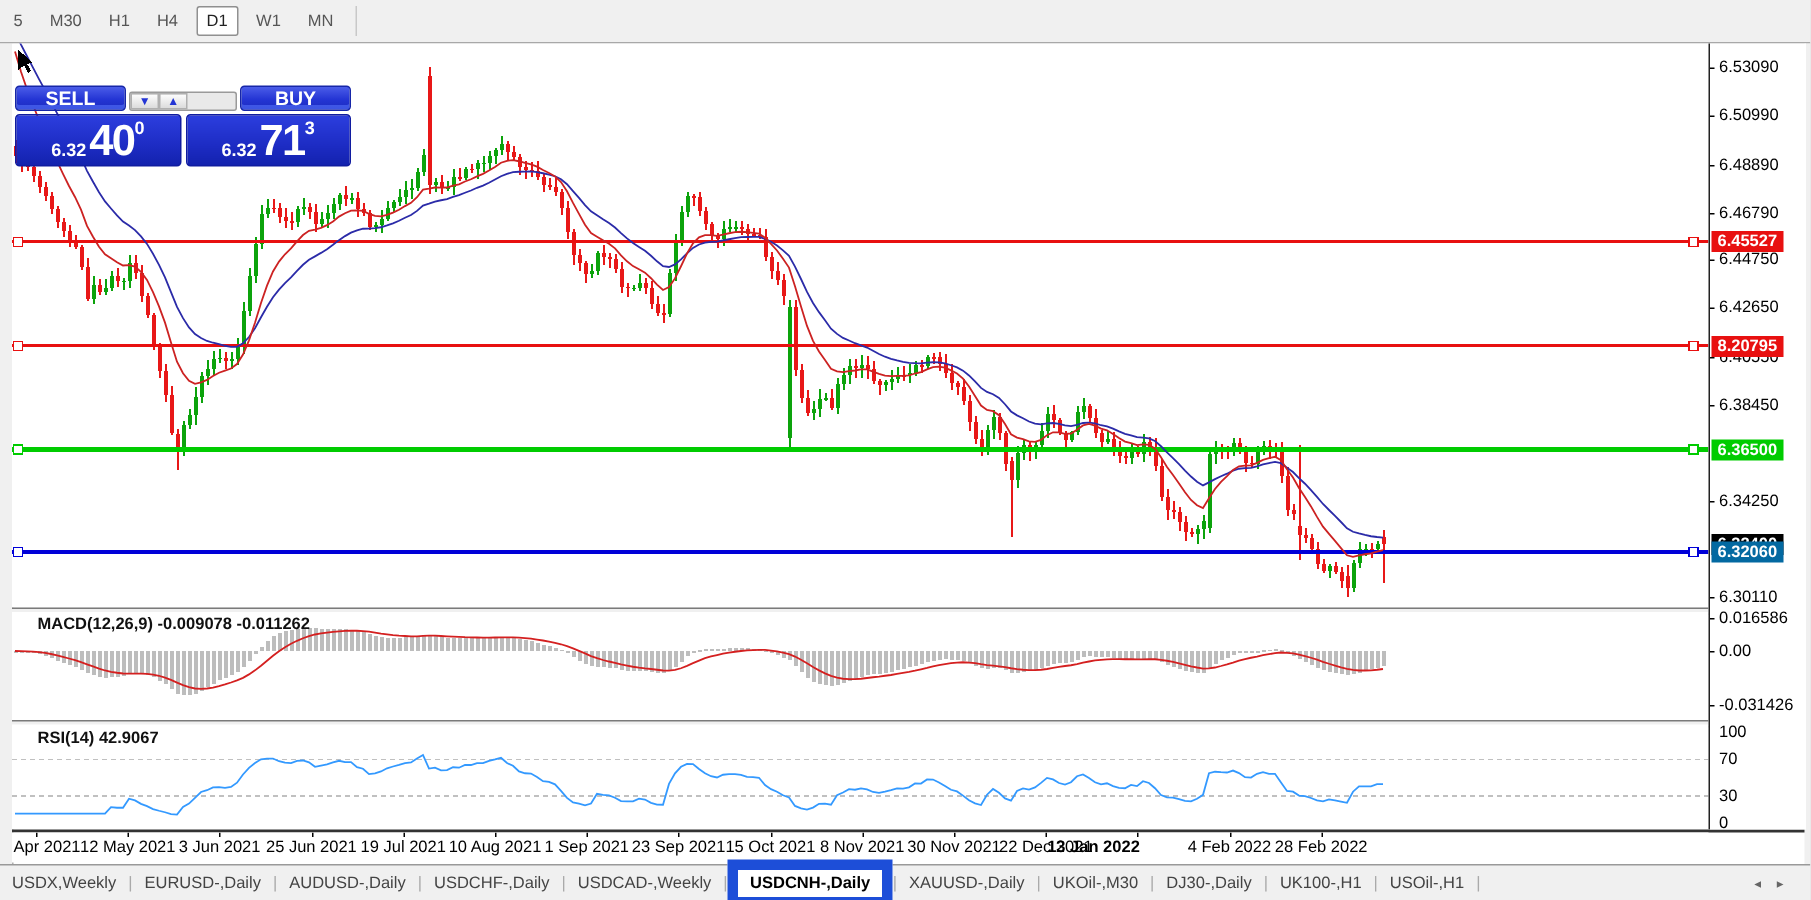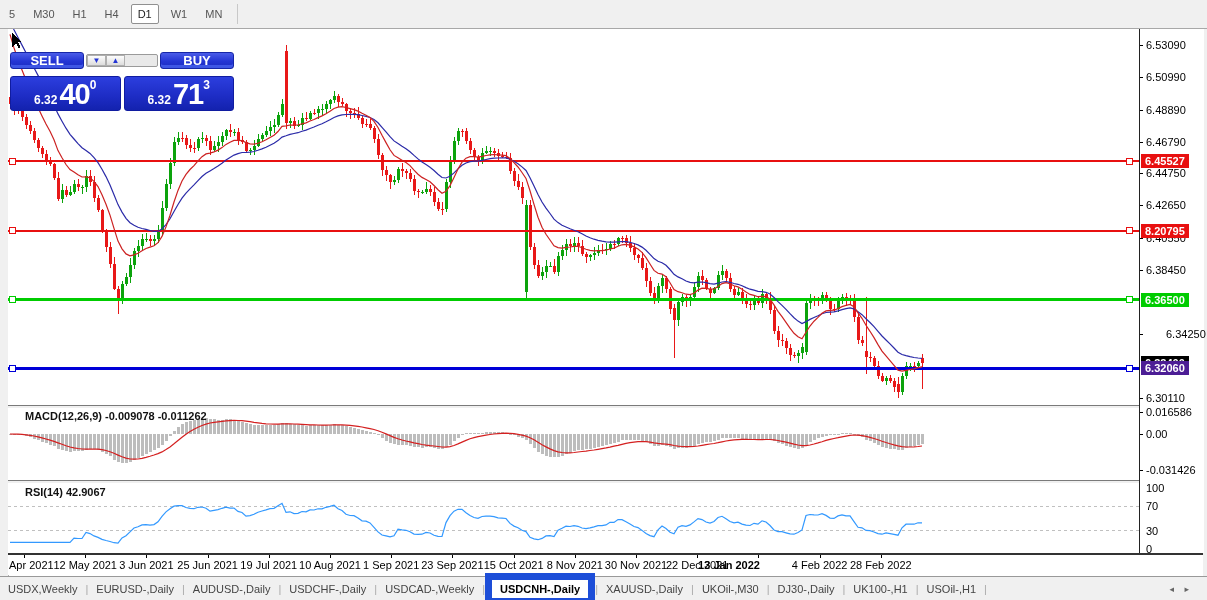--- a/index.html
+++ b/index.html
@@ -29,21 +29,21 @@
   
   #date-axis{position:absolute;left:8px;top:555px;width:1131px;height:20px;background:#fff;overflow:hidden;}
   .da-label{position:absolute;top:4px;font-size:11px;color:#000;white-space:nowrap;transform:translateX(-50%);}
   .da-tick{position:absolute;top:0;width:1px;height:3px;background:#000;}
   
   #chart-title{position:absolute;left:24px;top:32px;font-size:11px;font-weight:bold;color:#111;z-index:6;}
   #macd-label{position:absolute;left:25px;top:410px;font-size:11px;font-weight:bold;color:#111;z-index:6;}
   #rsi-label{position:absolute;left:25px;top:486px;font-size:11px;font-weight:bold;color:#111;z-index:6;}
   
   #trade-panel{position:absolute;left:10px;top:47px;width:224px;z-index:7;}
-  #tp-row1{display:flex;align-items:center;height:27px;}
+  #tp-row1{display:flex;align-items:flex-end;height:27px;}
   .tp-btn{flex:0 0 72px;border-radius:3px;border:1px solid #1626a8;color:#fff;font-size:13px;font-weight:bold;
           display:flex;align-items:center;justify-content:center;
           background:linear-gradient(#4a5ce8,#2435d4 55%,#1c2cc0);box-shadow:inset 0 -3px 0 rgba(90,120,255,.55);}
   #tp-vol{flex:1;display:flex;margin:0 2px;border:1px solid #9a9a9a;background:#e9e9e9;border-radius:2px;}
   .vol-btn{width:17px;display:flex;align-items:center;justify-content:center;font-size:8px;color:#2435d4;
            background:linear-gradient(#fdfdfd,#dcdcdc);border:1px solid #b0b0b0;}
   #vol-input{flex:1;border:none;background:#fff;font-size:13px;color:#111;text-align:right;padding:0 5px 0 0;
              font-family:"Liberation Sans",sans-serif;min-width:0;}
   #tp-row2{display:flex;margin-top:2px;height:35px;}
   .tp-price{flex:1;border-radius:3px;border:1px solid #101ca0;color:#fff;
@@ -833,28 +833,28 @@
       <div class="pa-label" style="top: 112.768px;">6.46790</div>
       <div class="pa-tick" style="top: 144.102px;"></div>
       <div class="pa-label" style="top: 144.102px;">6.44750</div>
       <div class="pa-tick" style="top: 176.358px;"></div>
       <div class="pa-label" style="top: 176.358px;">6.42650</div>
       <div class="pa-tick" style="top: 208.614px;"></div>
       <div class="pa-label" style="top: 208.614px;">6.40550</div>
       <div class="pa-tick" style="top: 240.87px;"></div>
       <div class="pa-label" style="top: 240.87px;">6.38450</div>
       <div class="pa-tick" style="top: 305.382px;"></div>
-      <div class="pa-label" style="top: 305.382px; margin-left: 20px;">6.34250</div>
+      <div class="pa-label" style="top: 305.382px;">6.34250</div>
       <div class="pa-tick" style="top: 368.973px;"></div>
       <div class="pa-label" style="top: 368.973px;">6.30110</div>
       <div class="pa-badge" style="top: 333.798px; background: rgb(0, 0, 0); color: rgb(255, 255, 255);">6.32400</div>
       <div class="pa-badge" style="top: 132.168px; background: rgb(232, 16, 16); color: rgb(255, 255, 255);">6.45527</div>
       <div class="pa-badge" style="top: 201.503px; background: rgb(232, 16, 16); color: rgb(255, 255, 255);">8.20795</div>
       <div class="pa-badge" style="top: 270.822px; background: rgb(0, 204, 0); color: rgb(255, 255, 255);">6.36500</div>
-      <div class="pa-badge" style="top: 339.021px; background: #4c1d95; color: rgb(255, 255, 255);">6.32060</div>
+      <div class="pa-badge" style="top: 339.021px; background: #0369a1; color: rgb(255, 255, 255);">6.32060</div>
       <div class="pa-tick" style="top: 383px;"></div>
       <div class="pa-label" style="top: 383px;">0.016586</div>
       <div class="pa-tick" style="top: 405px;"></div>
       <div class="pa-label" style="top: 405px;">0.00</div>
       <div class="pa-tick" style="top: 441px;"></div>
       <div class="pa-label" style="top: 441px;">-0.031426</div>
       <div class="pa-label" style="top: 459px;">100</div>
       <div class="pa-label" style="top: 477.3px;">70</div>
       <div class="pa-label" style="top: 501.7px;">30</div>
       <div class="pa-label" style="top: 520px;">0</div>

